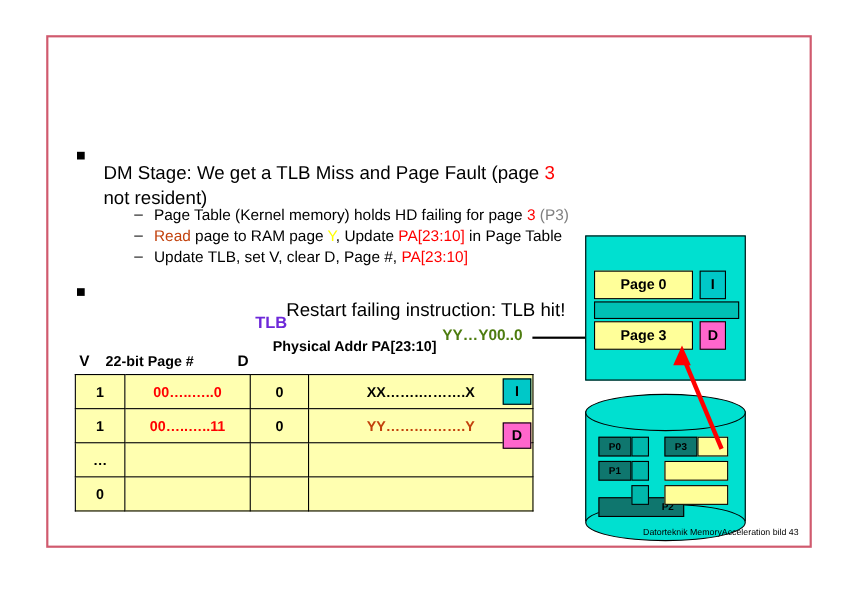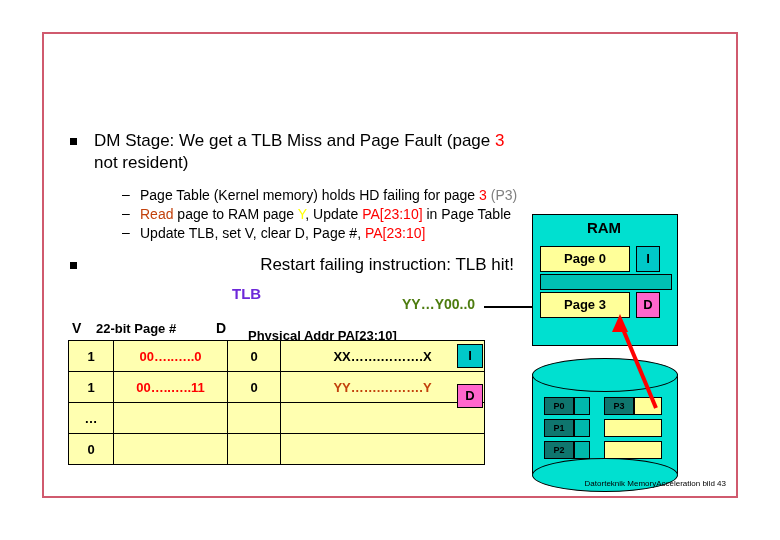--- a/index.html
+++ b/index.html
@@ -40,20 +40,21 @@
     position: absolute;
     width: 7px;
     height: 7px;
     background: #000000;
   }
   .lvl1 {
     position: absolute;
     font-size: 17px;
     color: #000000;
     line-height: 22px;
+    margin-top: 17px;
   }
   .lvl2 {
     position: absolute;
     font-size: 14px;
     color: #000000;
     line-height: 19px;
   }
   .dash {
     position: absolute;
     font-size: 14px;
@@ -242,21 +243,21 @@
   </div>
 
   <div class="bullet-sq" style="left:26px; top:228px;"></div>
   <div class="lvl1" style="left:50px; top:220px; width:420px;text-align:right;">Restart failing instruction: TLB hit!</div>
 
   <div id="tlb-label" style="left:188px; top:251px;">TLB</div>
 
   <div class="hdr" style="left:28px; top:286px; font-size:14px; font-weight:bold;">V</div>
   <div class="hdr" style="left:52px; top:287px; font-size:13px; font-weight:bold;">22-bit Page #</div>
   <div class="hdr" style="left:172px; top:286px; font-size:14px; font-weight:bold;">D</div>
-  <div class="hdr" style="left:204px; top:294px; font-size:13px; font-weight:bold;">Physical Addr PA[23:10]</div>
+  <div class="hdr" style="left:204px; top:273px; font-size:13px; font-weight:bold;">Physical Addr PA[23:10]</div>
 
   <table class="tlb" style="left:24px; top:306px;">
     <tbody>
       <tr>
         <td class="c-v">1</td>
         <td class="c-page red">00…..…..0</td>
         <td class="c-d">0</td>
         <td class="c-pa">XX…….……….X</td>
       </tr>
       <tr>
@@ -281,39 +282,38 @@
   </table>
 
   <div class="tag tag-i" style="left:413px; top:310px;">I</div>
   <div class="tag tag-d" style="left:413px; top:350px;">D</div>
 
   <div id="yy-label" style="left:358px; top:262px;">YY…Y00..0</div>
   <div class="arrow-line" style="left:440px; top:272px; width:48px;"></div>
   <div class="arrow-head" style="left:488px; top:268px;"></div>
 
   <div id="ram-box" style="left:488px; top:180px; width:144px; height:130px;"></div>
-  <div id="ram-label" style="left:488px; top:185px; width:144px;">RAM</div>
 
   <div class="ram-row" style="left:496px; top:212px; width:88px; height:24px;">Page 0</div>
   <div class="ram-tag tag-i" style="left:592px; top:212px; background:#00c8c8;">I</div>
 
   <div class="ram-band" style="left:496px; top:240px; width:130px; height:14px;"></div>
 
   <div class="ram-row" style="left:496px; top:258px; width:88px; height:24px;">Page 3</div>
   <div class="ram-tag tag-d" style="left:592px; top:258px; background:#ff66cc;">D</div>
 
   <div id="disk-body" style="left:488px; top:340px; width:144px; height:100px;"></div>
   <div id="disk-top" style="left:488px; top:324px; width:144px; height:32px;"></div>
   <div id="disk-bottom" style="left:488px; top:424px; width:144px; height:32px;"></div>
 
   <div class="disk-cell" style="left:500px; top:363px; width:28px; height:16px;">P0</div>
   <div class="disk-cell-t" style="left:530px; top:363px; width:14px; height:16px;"></div>
   <div class="disk-cell" style="left:500px; top:385px; width:28px; height:16px;">P1</div>
   <div class="disk-cell-t" style="left:530px; top:385px; width:14px; height:16px;"></div>
-  <div class="disk-cell" style="left:500px; top:407px; width:28px; height:16px;">P2</div>
+  <div class="disk-cell" style="left:500px; top:418px; width:28px; height:16px;padding-left:48px;">P2</div>
   <div class="disk-cell-t" style="left:530px; top:407px; width:14px; height:16px;"></div>
 
   <div class="disk-cell" style="left:560px; top:363px; width:28px; height:16px;">P3</div>
   <div class="disk-cell-y" style="left:590px; top:363px; width:26px; height:16px;"></div>
   <div class="disk-cell-y" style="left:560px; top:385px; width:56px; height:16px;"></div>
   <div class="disk-cell-y" style="left:560px; top:407px; width:56px; height:16px;"></div>
 
   <svg id="red-arrow" style="left:520px; top:278px; width:120px; height:100px;" viewBox="0 0 120 100">
     <line x1="92" y1="96" x2="56" y2="10" stroke="#ff0000" stroke-width="4"></line>
     <polygon points="56,2 64,20 48,20" fill="#ff0000"></polygon>

